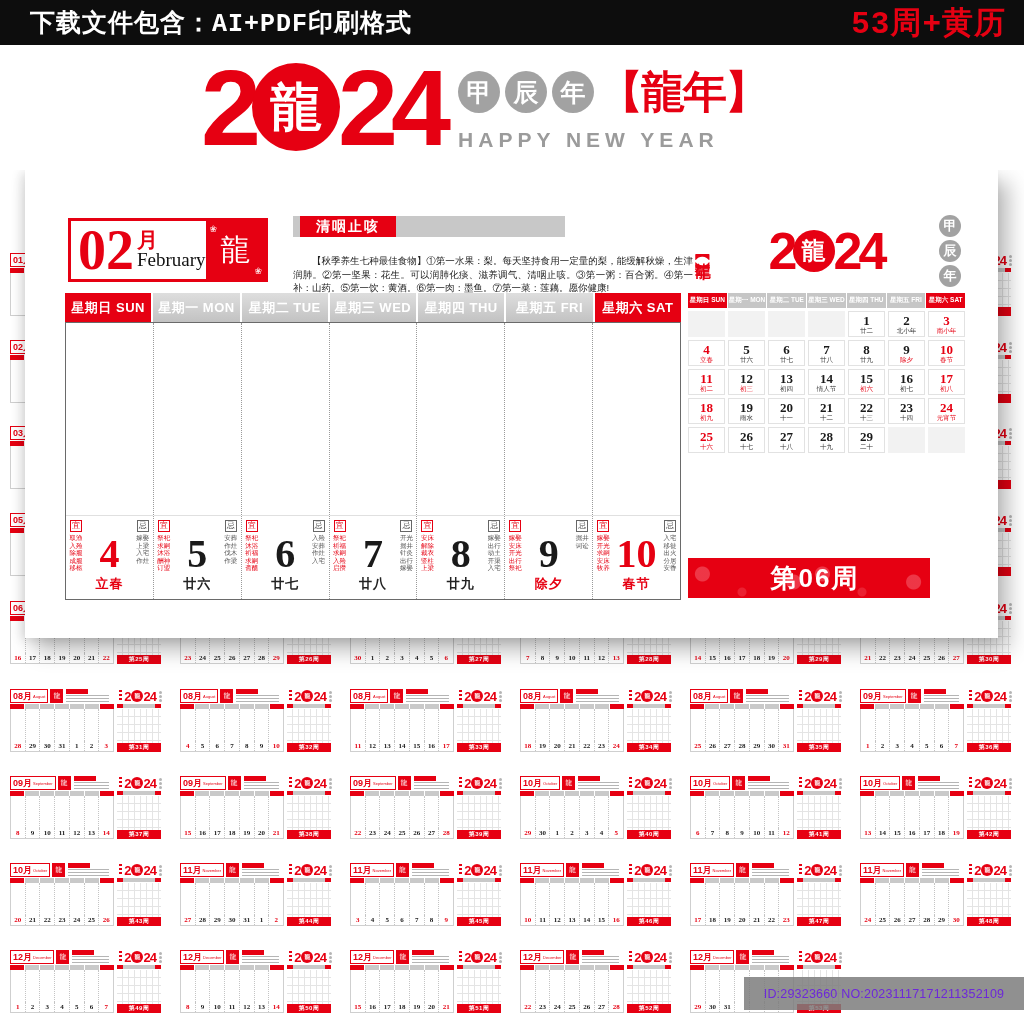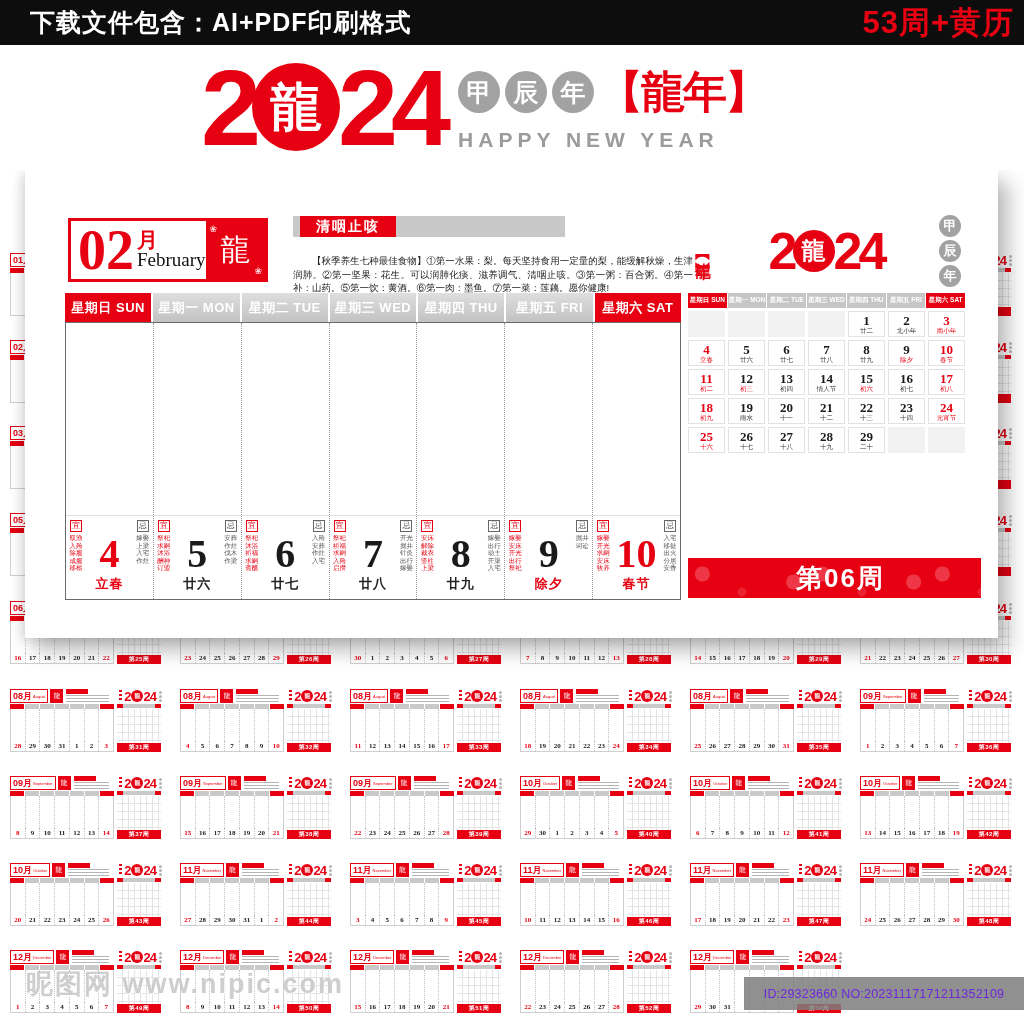--- a/index.html
+++ b/index.html
@@ -2,21 +2,21 @@
 <html><head>
 <meta charset="utf-8">
 <style>
   * { margin:0; padding:0; box-sizing:border-box; }
   html,body { width:1024px; height:1024px; background:#fff; overflow:hidden;
     font-family:"Liberation Sans", sans-serif; }
   .stage { position:relative; width:1024px; height:1024px; background:#fff; }
 
   
   .topbar { position:absolute; left:0; top:0; width:1024px; height:45px; background:#0d0d0d;
-    display:flex; align-items:center; justify-content:space-between; padding:0 10px 0 30px; z-index:20; }
+    display:flex; align-items:center; justify-content:space-between; padding:0 18px 0 30px; z-index:20;font-family:Liberation Mono, monospace; }
   .topbar-left { color:#fff; font-size:25px; font-weight:bold; letter-spacing:1px; }
   .topbar-right { color:#e60012; font-size:31px; font-weight:900; letter-spacing:1px; }
 
   
   .logo-header { position:absolute; left:0; top:45px; width:1024px; height:125px; background:#fff;
     display:flex; align-items:center; justify-content:center; z-index:10; }
   .logo-wrap { display:flex; align-items:center; gap:14px; transform:translateX(-28px); }
   .logo-digits { display:flex; align-items:center; color:#e60012; font-weight:900; line-height:0.85; }
   .logo-lg .logo-digit { font-size:108px; letter-spacing:-7px; }
   .logo-lg .logo-zero { width:88px; height:88px; margin:0 -2px; }
@@ -129,21 +129,21 @@
   .mini-head i { flex:1; margin-right:1px; color:#fff; font-size:6.5px; font-weight:bold; font-style:normal;
     display:flex; align-items:center; justify-content:center; }
   .mini-head i:last-child { margin-right:0; }
   .mini-grid { display:grid; grid-template-columns:repeat(7,1fr); gap:3px; }
   .mini-cell { height:26px; background:#fff; border:1px solid #e2e2e2; display:flex; flex-direction:column;
     align-items:center; justify-content:center; }
   .mini-cell.empty { background:#f2f2f2; border-color:#f2f2f2; }
   .mini-num { font-family:"Liberation Serif", serif; font-weight:900; font-size:13px; line-height:12px; color:#1a1a1a; }
   .mini-lab { font-size:6.5px; line-height:7px; color:#333; }
 
-  .week-banner { position:absolute; left:663px; top:388px; width:293px; height:40px; background:#e60012;
+  .week-banner { position:absolute; left:663px; top:388px; width:242px; height:40px; background:#e60012;
     display:flex; align-items:center; justify-content:center; color:#fff; font-size:26px; font-weight:900; letter-spacing:2px;
     background-image:
       radial-gradient(circle at 12% 40%, rgba(255,180,190,0.30) 0 7px, transparent 8px),
       radial-gradient(circle at 88% 60%, rgba(255,180,190,0.30) 0 7px, transparent 8px),
       radial-gradient(circle at 45% 85%, rgba(255,180,190,0.18) 0 4px, transparent 5px);
     background-size:120px 40px;padding-left:12px; }
 
   
   .wm-site { position:absolute; left:26px; top:966px; z-index:8; color:rgba(190,190,190,0.75);
     font-size:27px; font-weight:900; letter-spacing:2px; text-shadow:1px 1px 0 rgba(255,255,255,0.7); }
@@ -3824,18 +3824,17 @@
             <span class="mini-lab">二十</span>
           </div>
           <div class="mini-cell empty"></div>
           <div class="mini-cell empty"></div>
         </div>
     </div>
 
     <div class="week-banner">第06周</div>
   </div>
 
-  <div class="wm-site">昵图网 www.nipic.com</div>
   <div class="wm-idbar">
     <span>ID:29323660 NO:20231117171211352109</span>
   </div>
 
 </div>
 
 </body></html>

